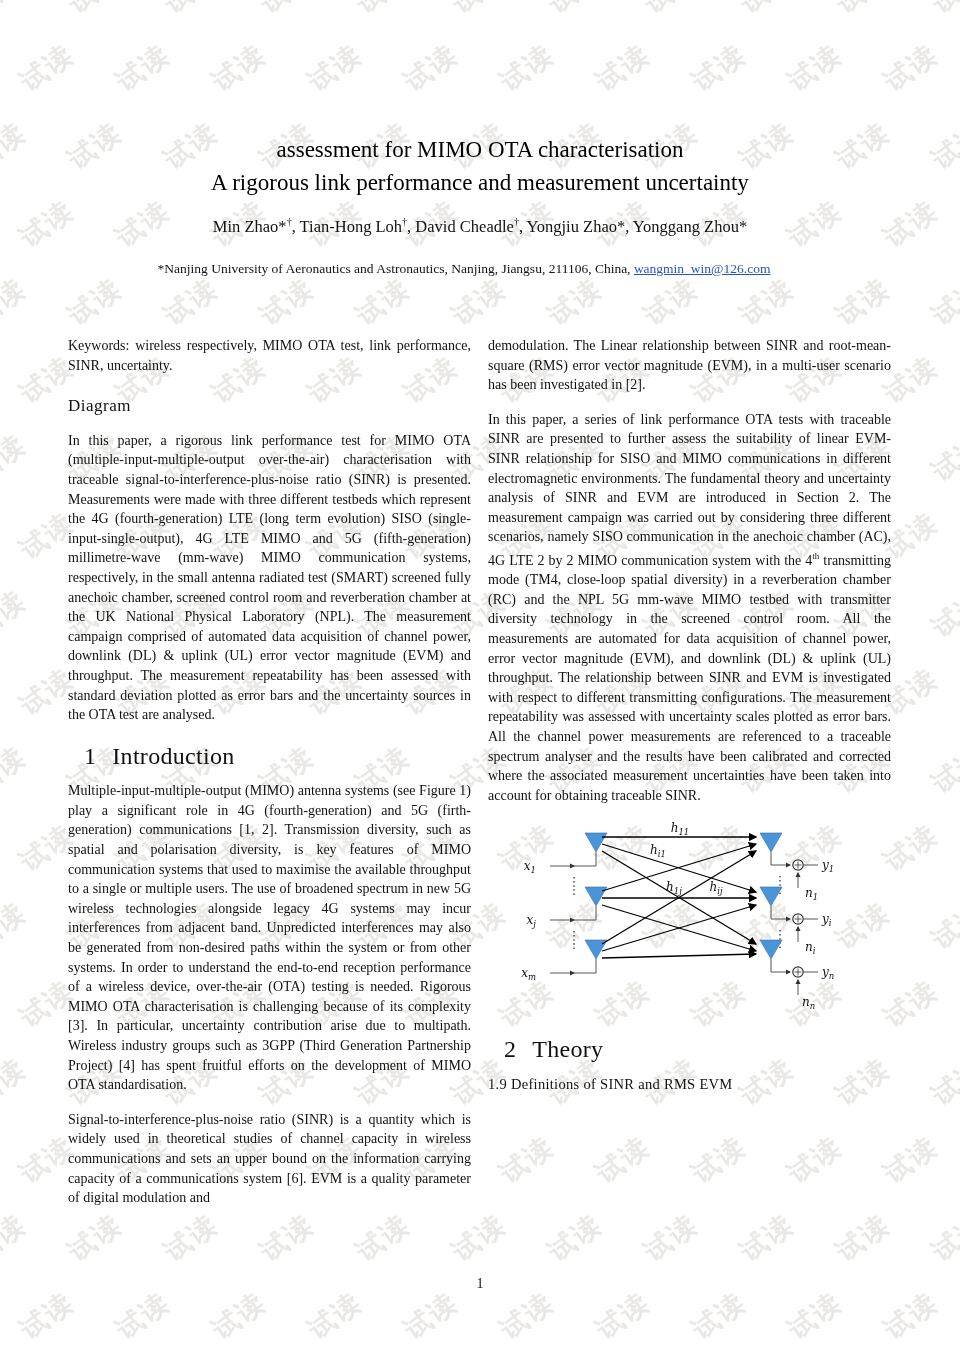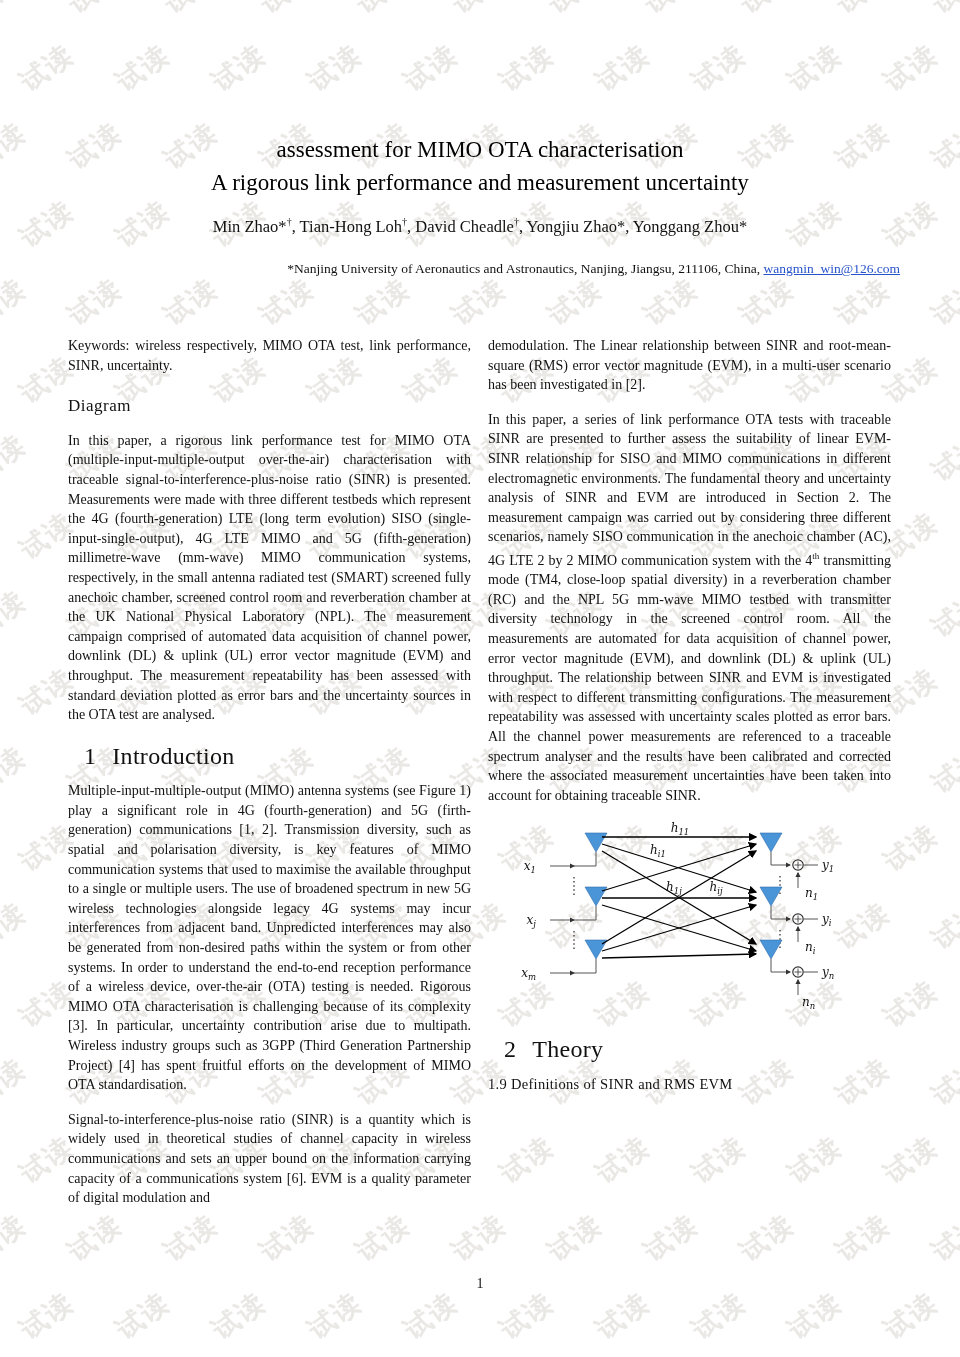--- a/index.html
+++ b/index.html
@@ -12,21 +12,21 @@
   .wm {
     position:absolute; font-family:"DejaVu Sans", sans-serif; font-weight:700;
     font-size:27px; letter-spacing:2px; transform:rotate(-36deg); user-select:none; white-space:nowrap;
   }
   .layer-content { position:absolute; left:0; top:0; width:960px; height:1357px; z-index:1; }
 
   .title { position:absolute; top:133px; left:80px; width:800px; text-align:center;
            font-size:23px; line-height:33px; color:#000; }
   .authors { position:absolute; top:216px; left:80px; width:800px; text-align:center; font-size:16.5px; }
   .authors sup { font-size:10px; }
-  .affils { position:absolute; top:258px; left:60px; width:840px; text-align:right;
+  .affils { position:absolute; top:258px; left:44px; width:840px; text-align:center;
             font-size:13.5px; line-height:21px; }
   .affils a { color:var(--link,#2753cc); text-decoration:underline; cursor:pointer; }
 
   .col { position:absolute; top:336px; width:403px; font-size:14px; line-height:19.6px;
          text-align:justify; }
   .col-left  { left:68px; }
   .col-right { left:488px; }
   .col p { margin:0 0 15px 0; }
   .h-abstract { font-size:17px; font-weight:400; margin:21px 0 15px 0; letter-spacing:0.5px; }
   .h-section  { font-size:24px; font-weight:400; margin:22px 0 15px 16px; letter-spacing:0.3px; }

